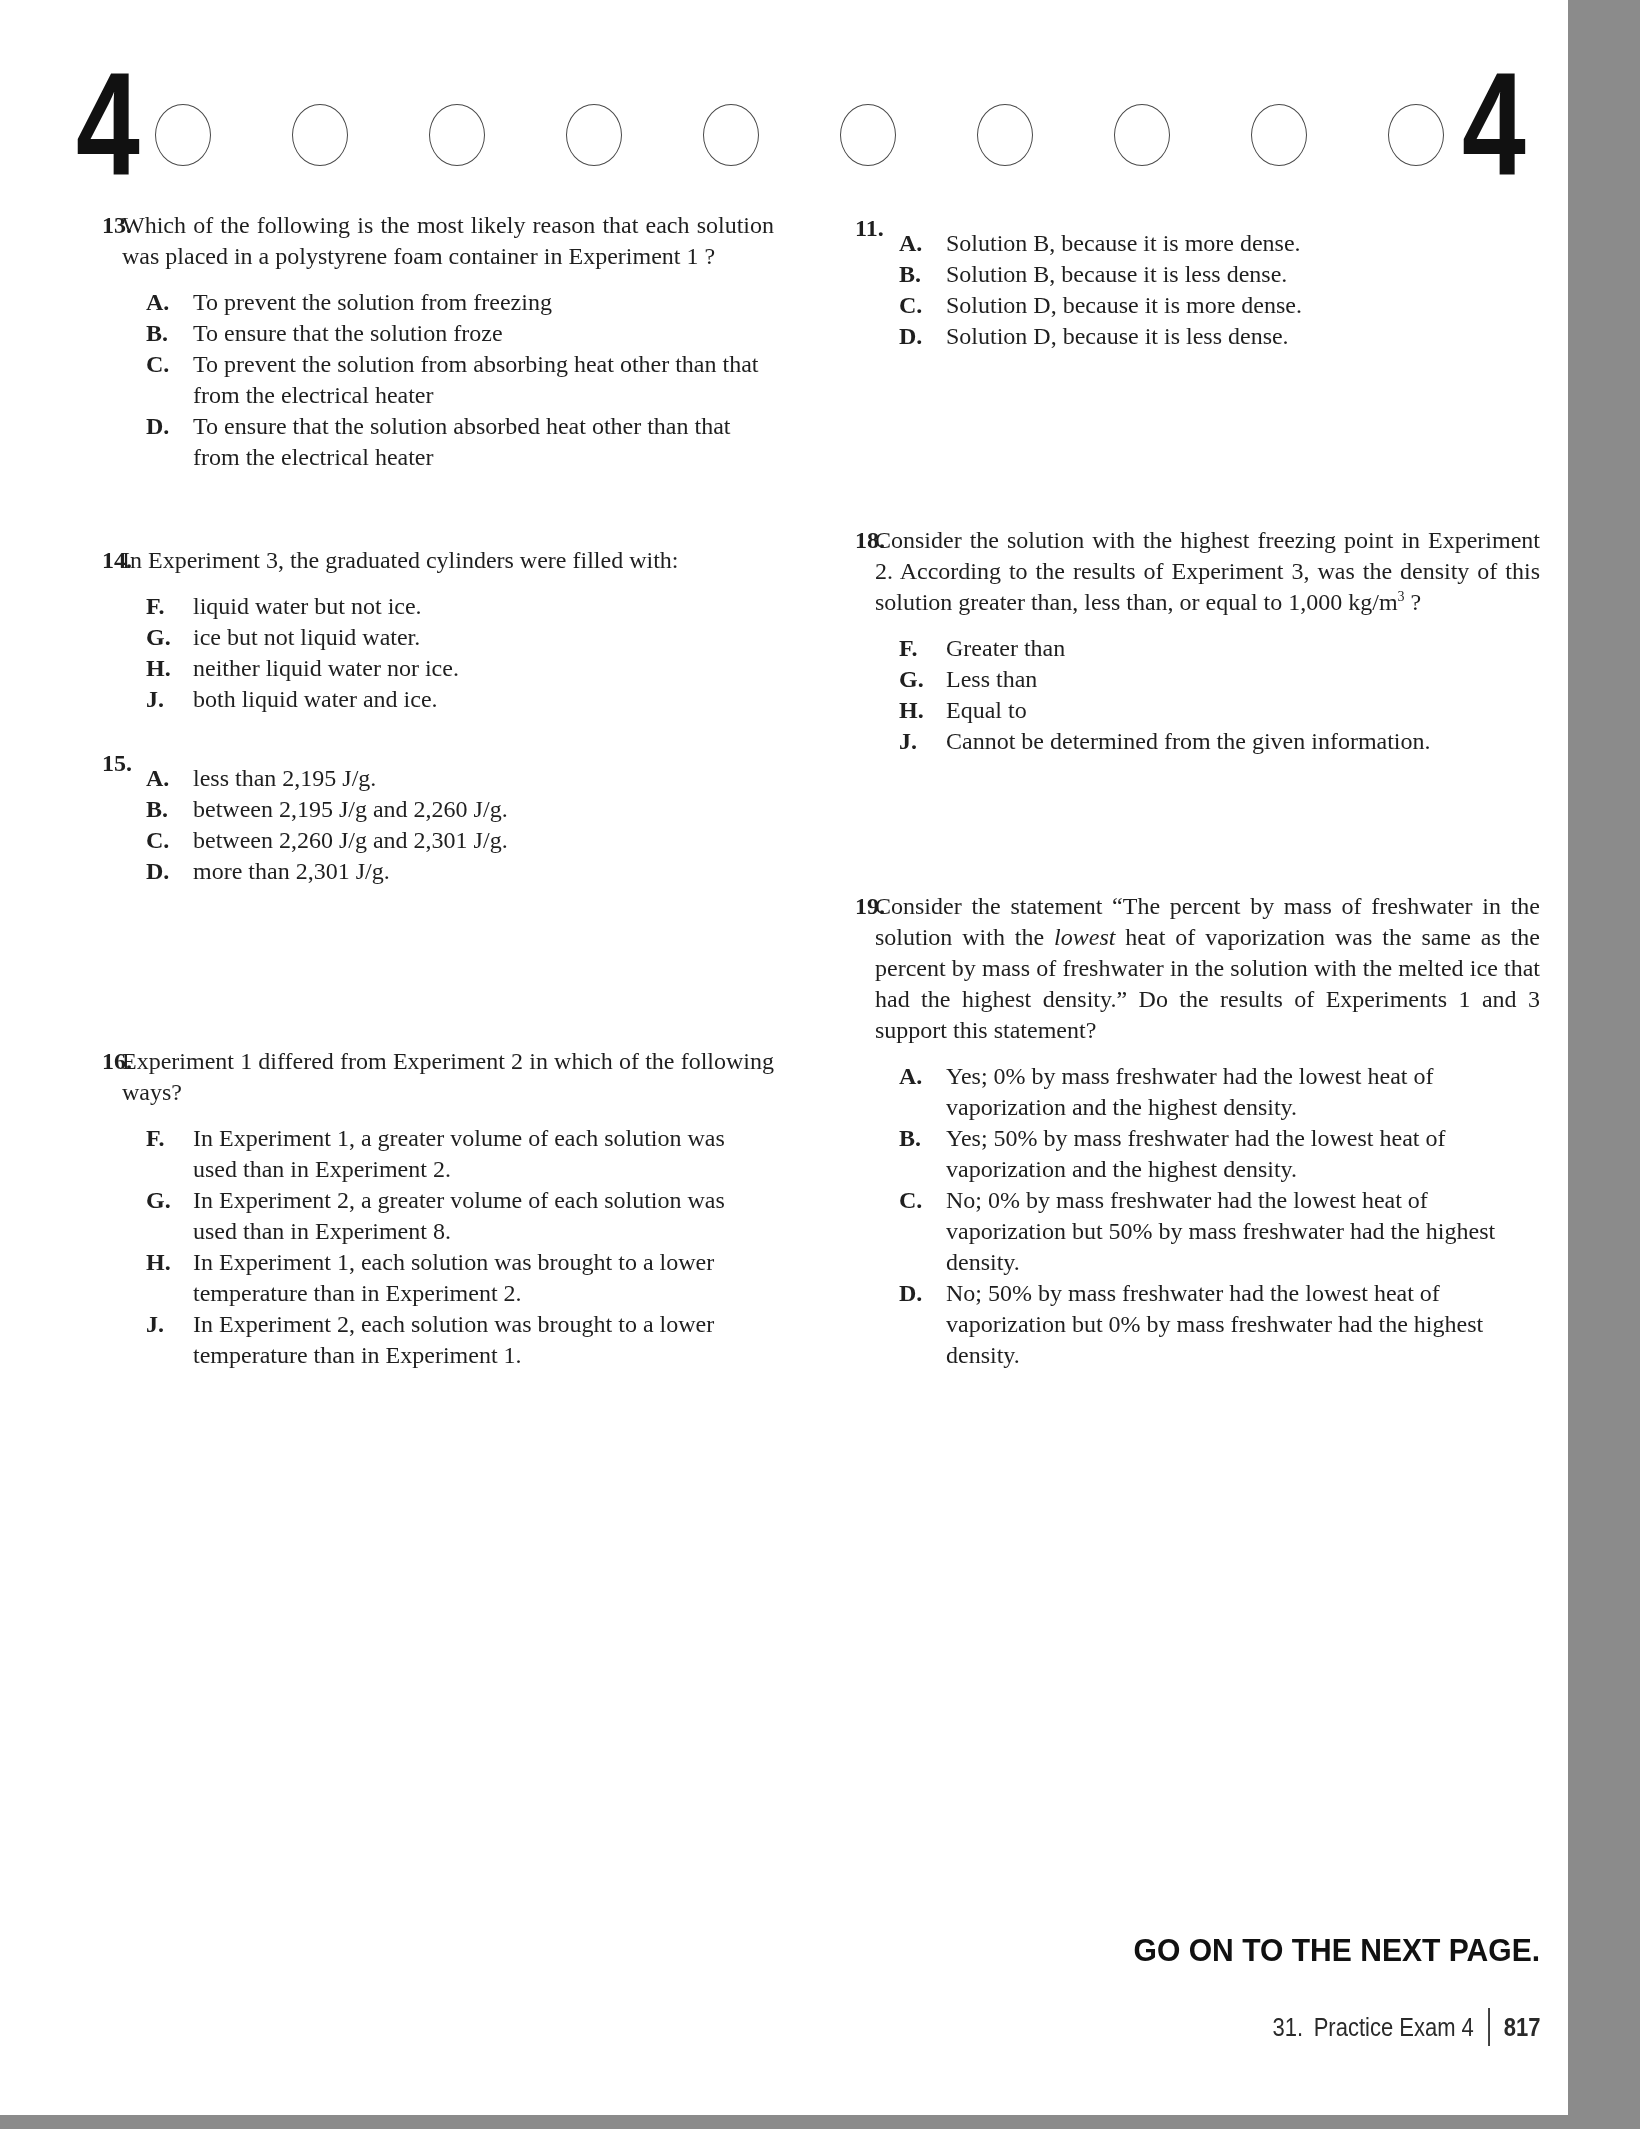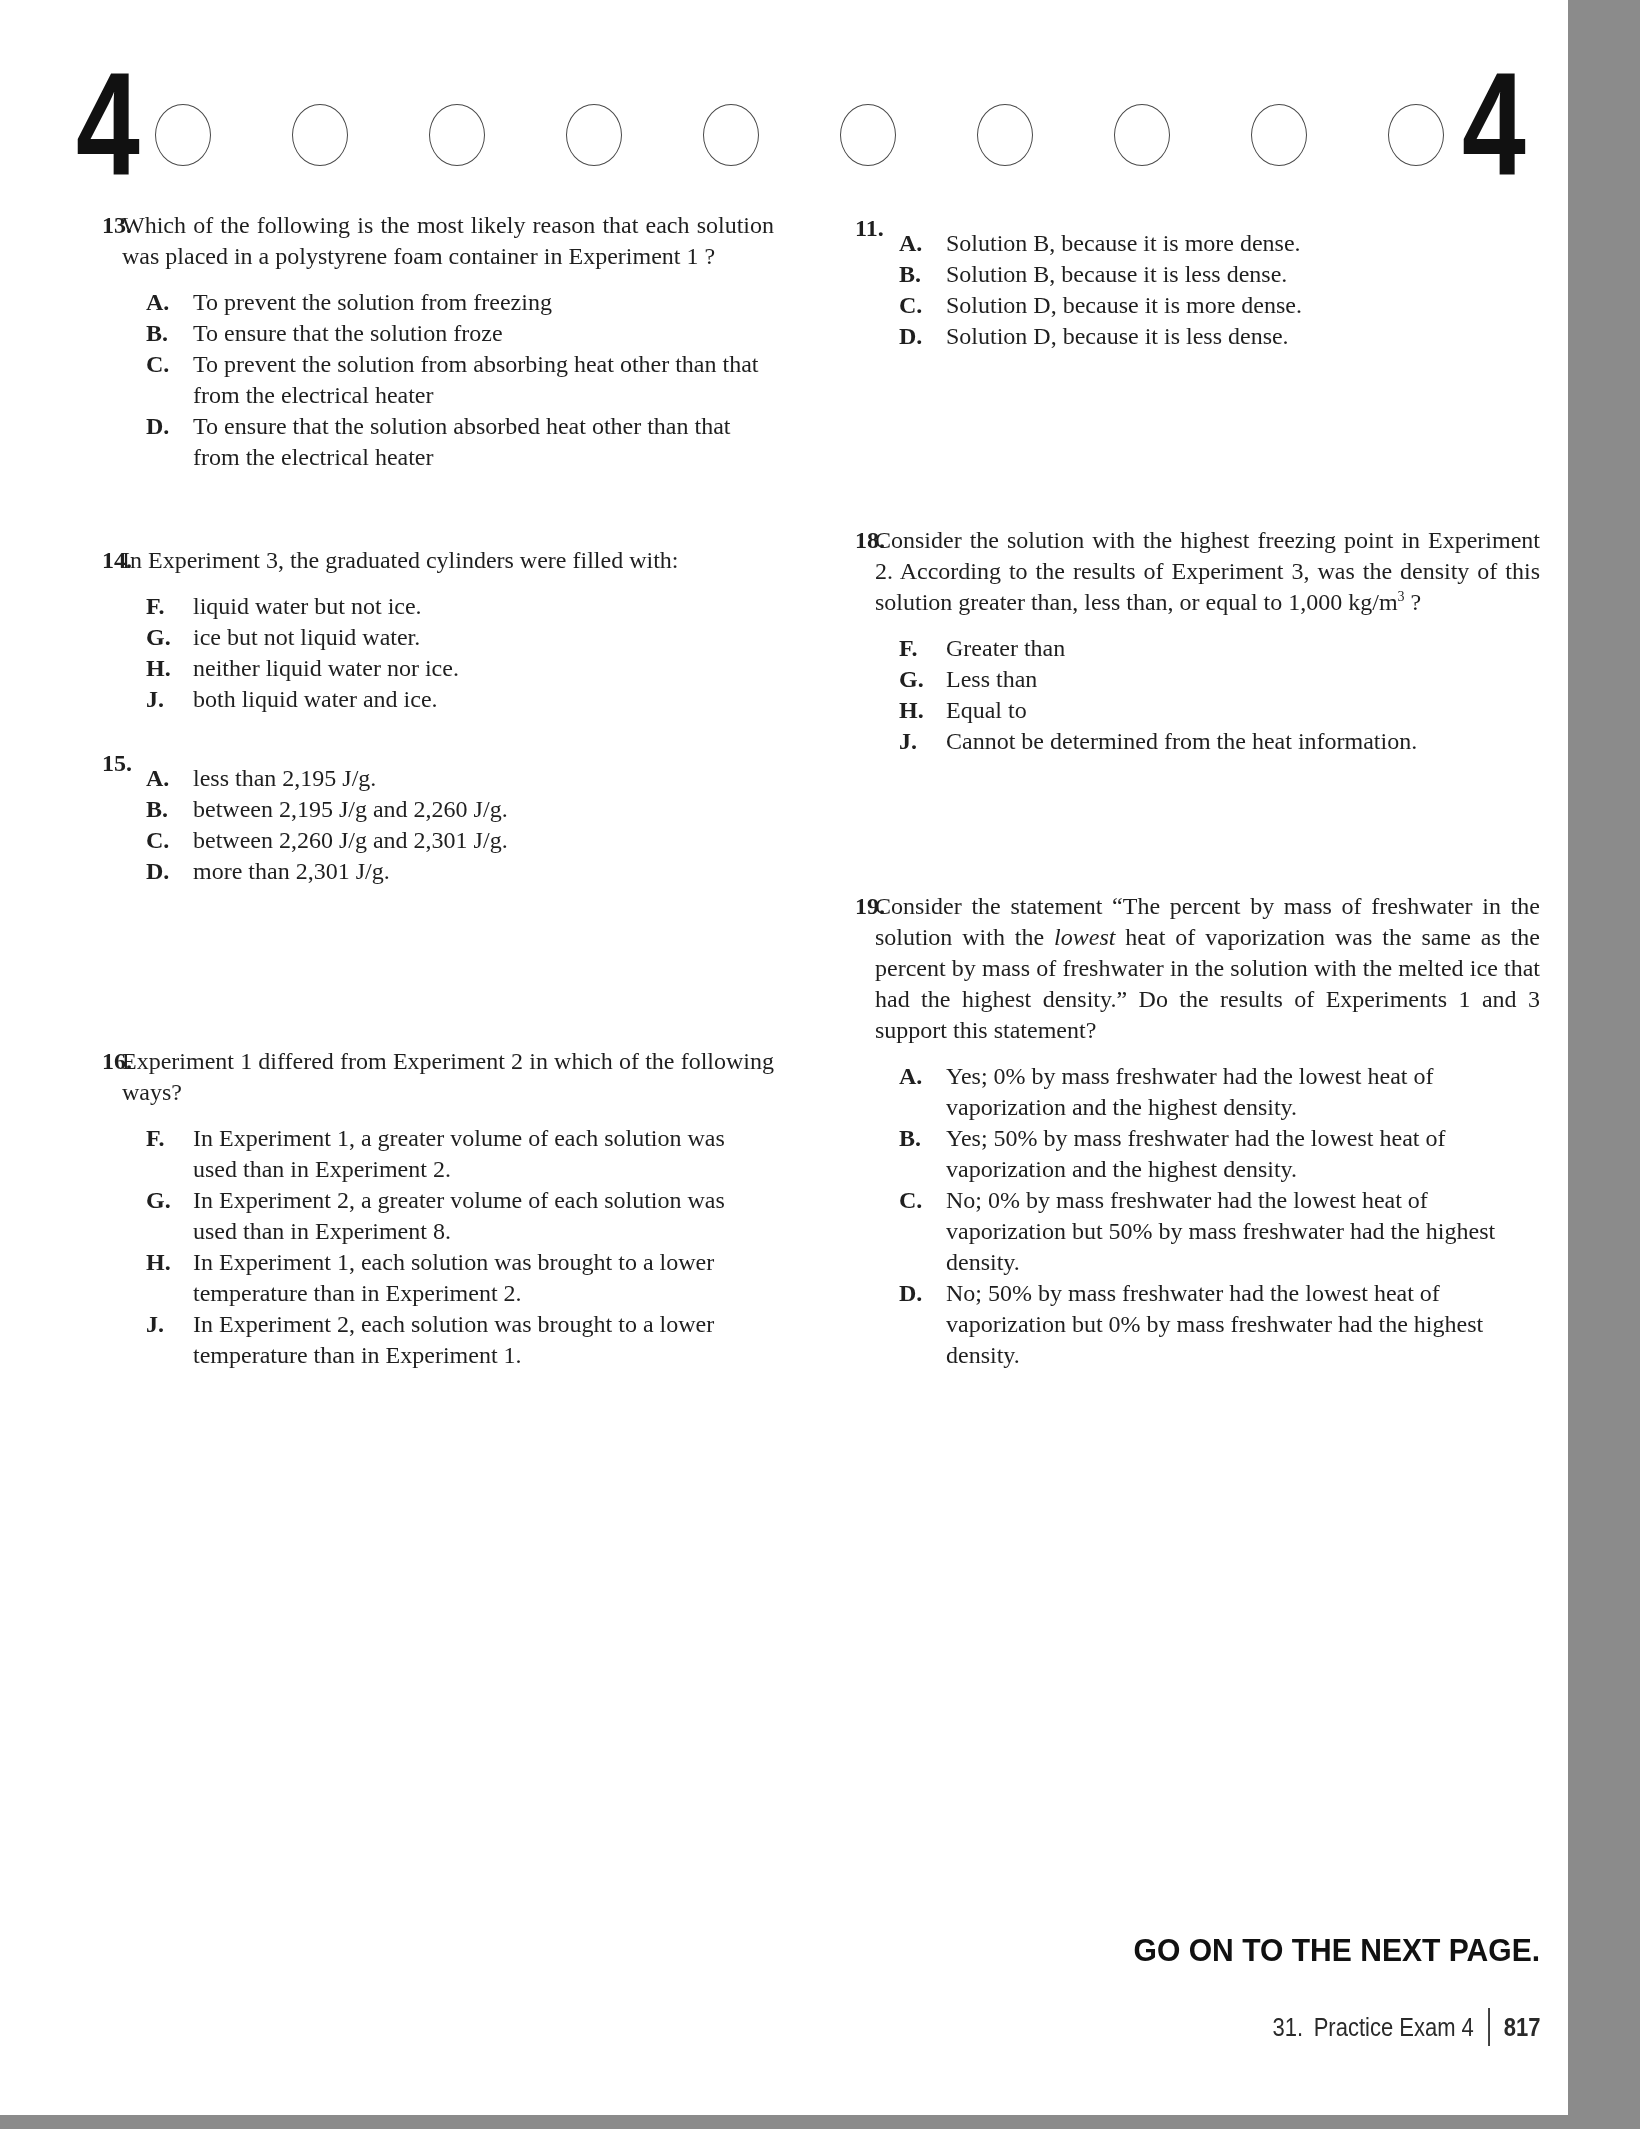--- a/index.html
+++ b/index.html
@@ -121,21 +121,21 @@
     </div>
   </div>
 
   <div class="question" id="q18">
     <span class="qnum">18.</span>
     <div class="qtext"><span>Consider the solution with the highest freezing point in Experiment 2. According to the results of Experiment 3, was the density of this solution greater than, less than, or equal to 1,000 kg/m</span><sup>3</sup><span> ?</span></div>
     <div class="options">
       <div class="option"><span class="letter">F.</span><span>Greater than</span></div>
       <div class="option"><span class="letter">G.</span><span>Less than</span></div>
       <div class="option"><span class="letter">H.</span><span>Equal to</span></div>
-      <div class="option"><span class="letter">J.</span><span>Cannot be determined from the heat information.</span></div>
+      <div class="option"><span class="letter">J.</span><span>Cannot be determined from the given information.</span></div>
     </div>
   </div>
 
   <div class="question" id="q19">
     <span class="qnum">19.</span>
     <div class="qtext"><span>Consider the statement “The percent by mass of freshwater in the solution with the </span><span class="ital">lowest</span><span> heat of vaporization was the same as the percent by mass of freshwater in the solution with the melted ice that had the highest density.” Do the results of Experiments 1 and 3 support this statement?</span></div>
     <div class="options">
       <div class="option"><span class="letter">A.</span><span>Yes; 0% by mass freshwater had the lowest heat of vaporization and the highest density.</span></div>
       <div class="option"><span class="letter">B.</span><span>Yes; 50% by mass freshwater had the lowest heat of vaporization and the highest density.</span></div>
       <div class="option"><span class="letter">C.</span><span>No; 0% by mass freshwater had the lowest heat of vaporization but 50% by mass freshwater had the highest density.</span></div>

